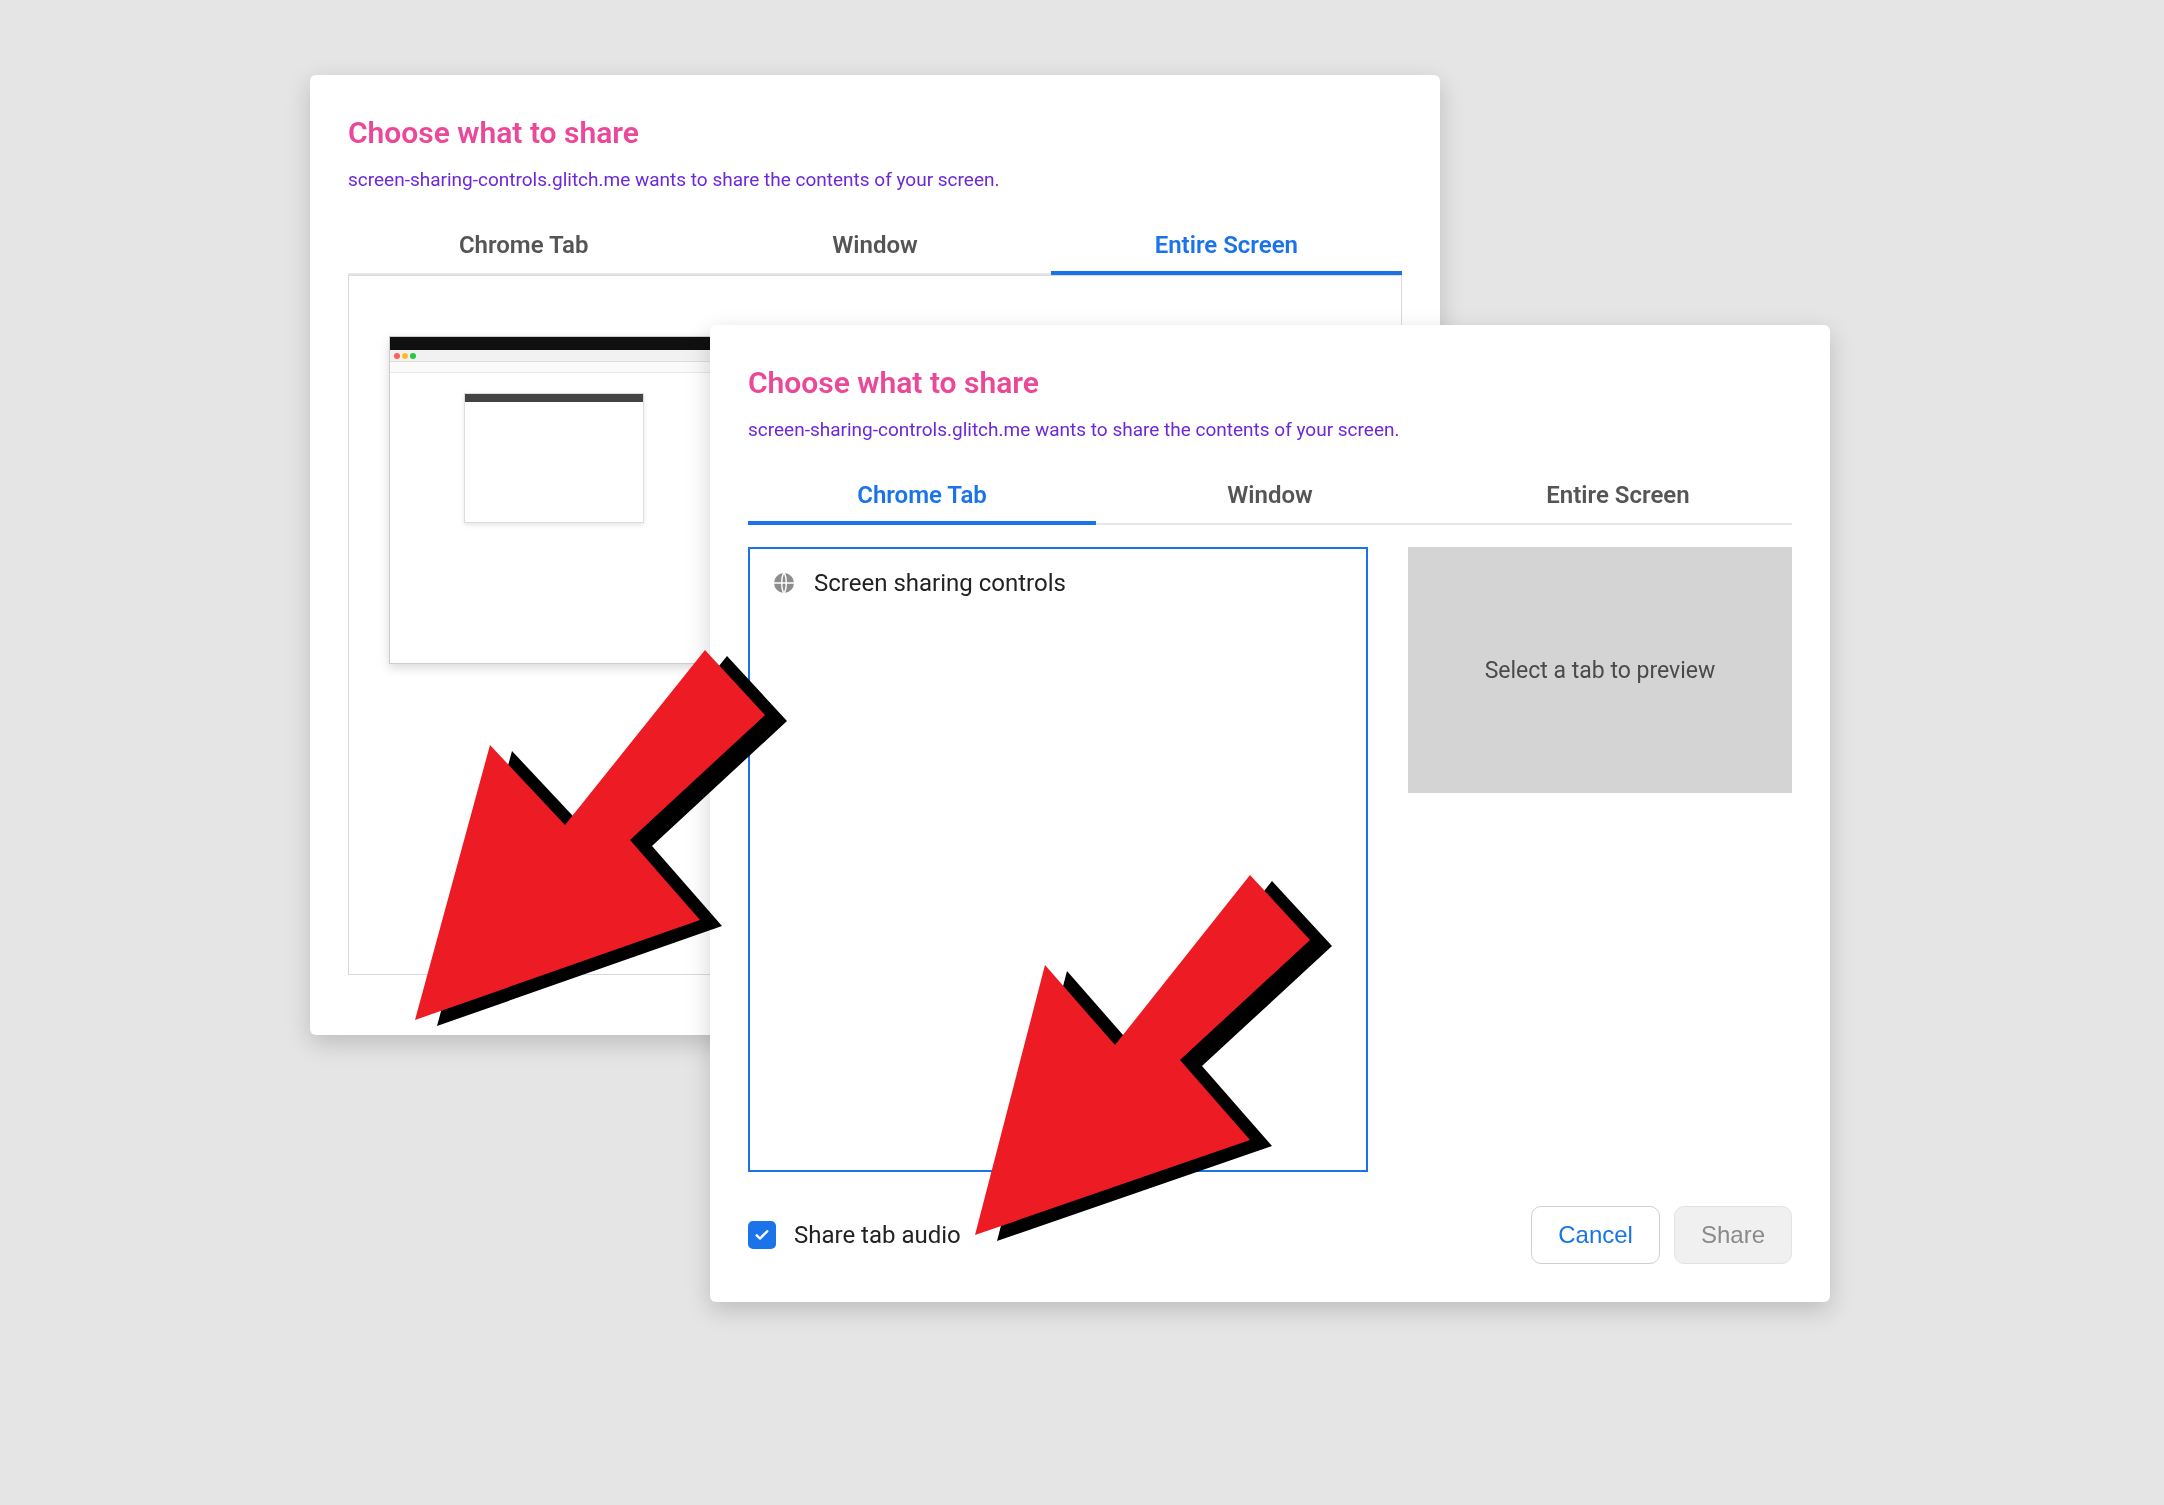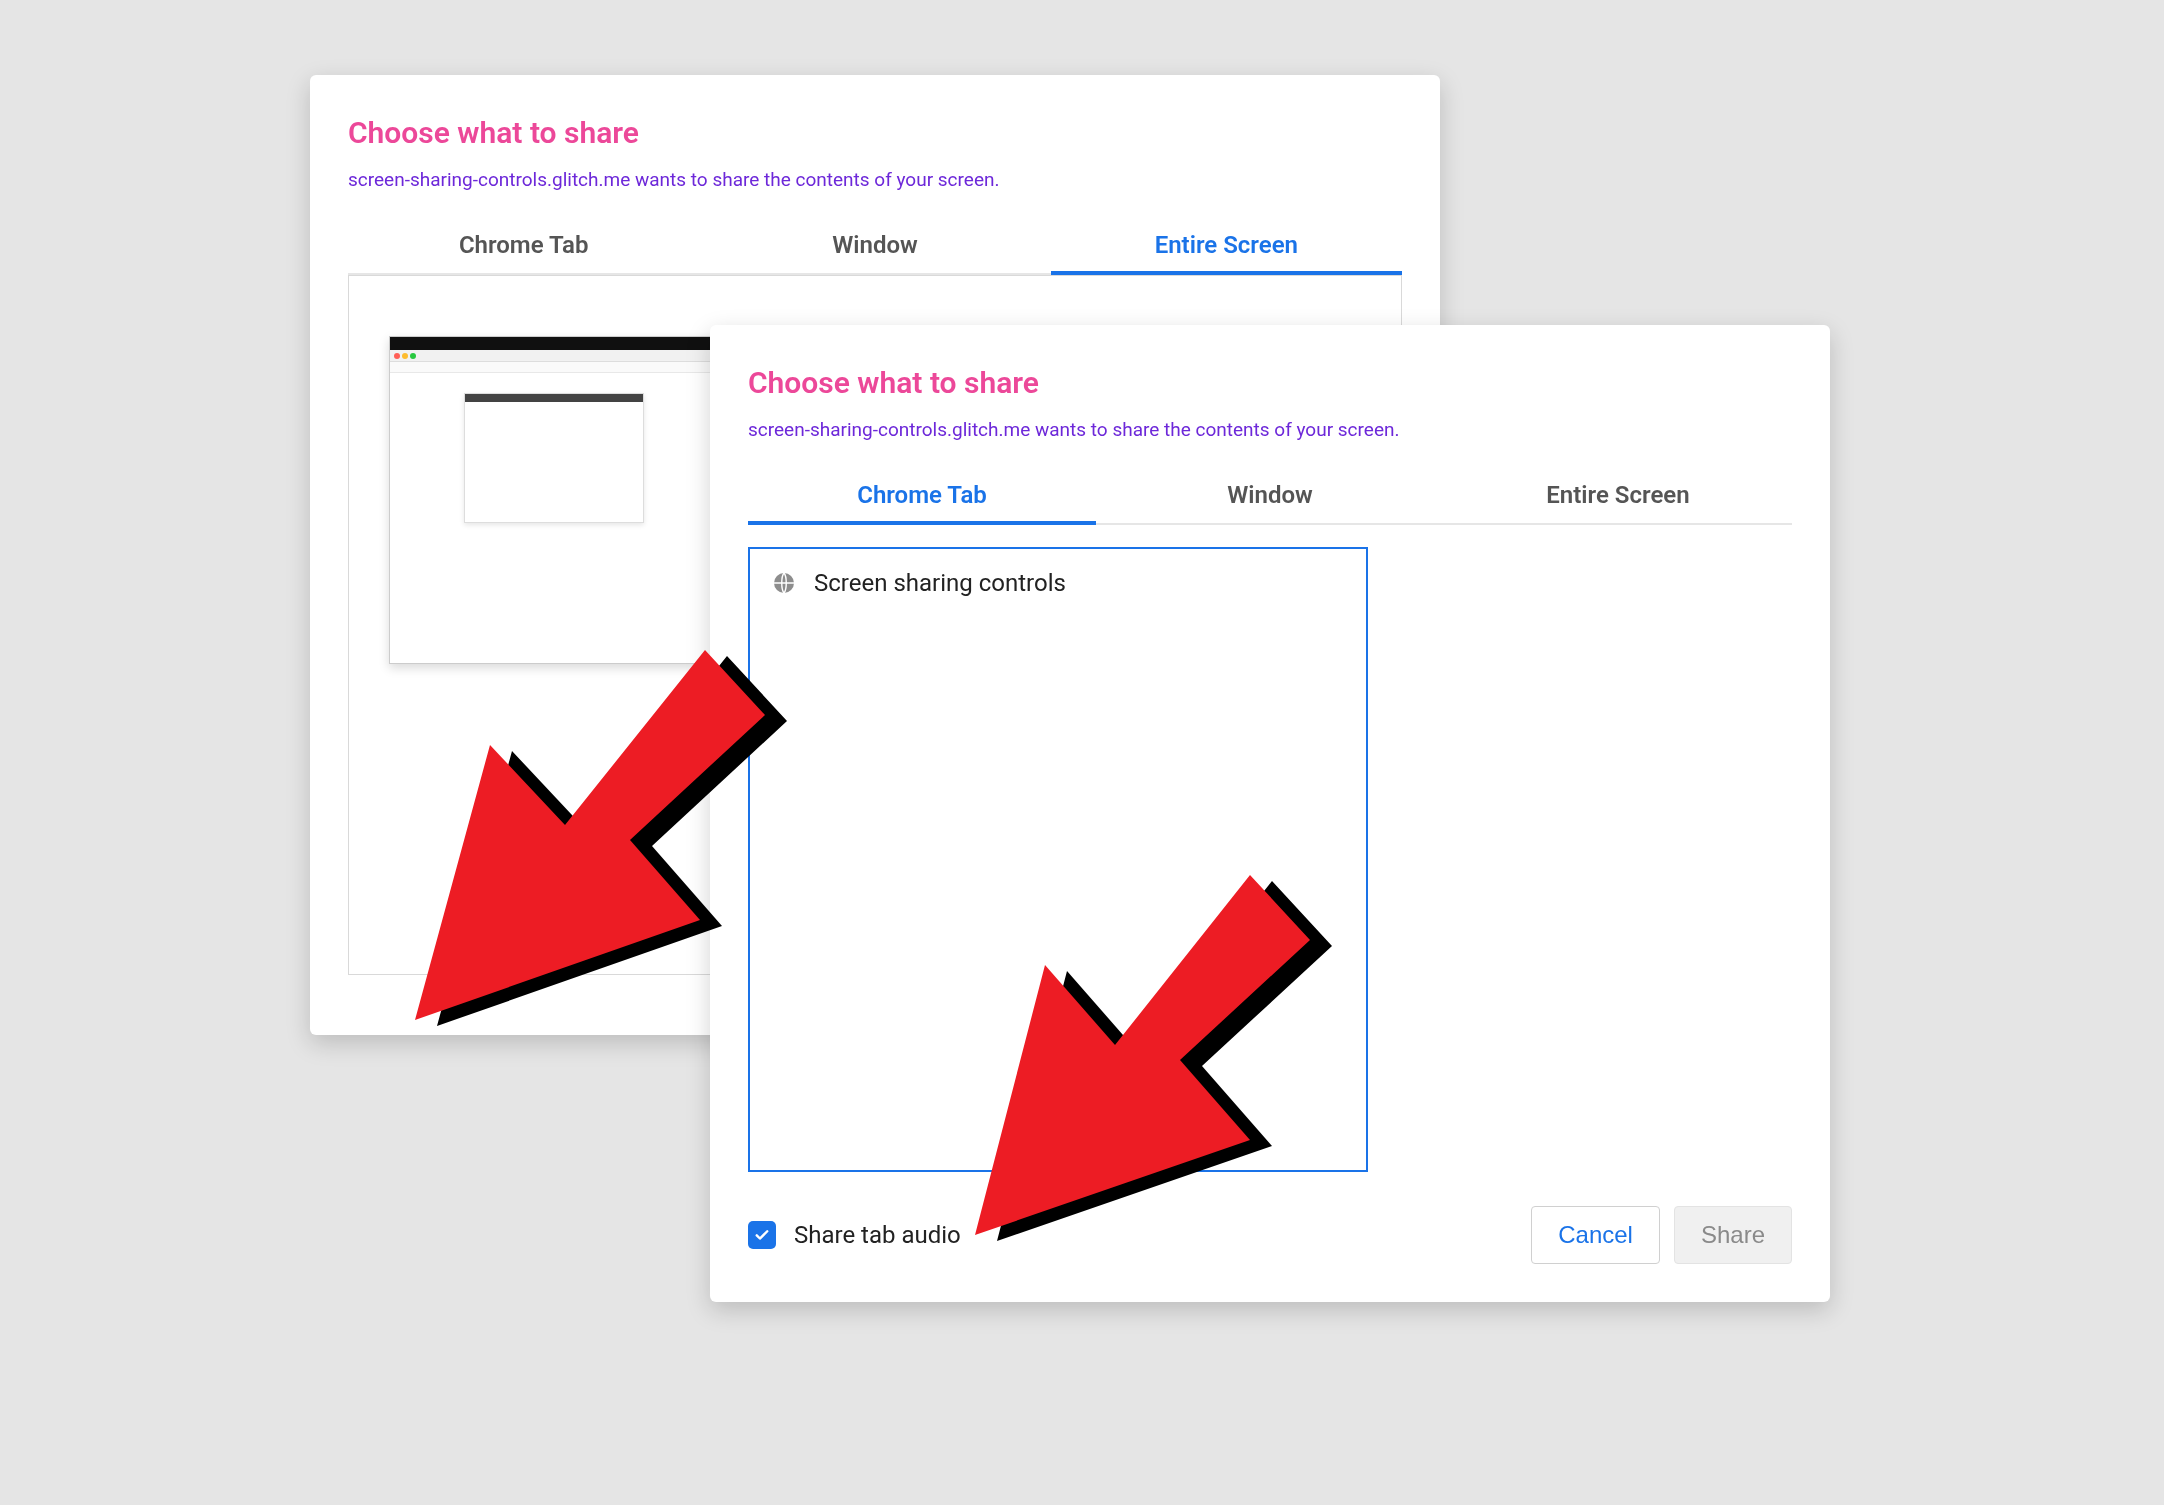--- a/index.html
+++ b/index.html
@@ -190,21 +190,21 @@
     display: flex;
     align-items: center;
     justify-content: center;
   }
   .checkbox svg { width:18px;height:18px; }
   .btn-row { display:flex; gap: 14px; }
   .btn {
     font-size: 24px;
     font-weight: 500;
     padding: 14px 26px;
-    border-radius: 4px;
+    border-radius: 10px;
     border: 1px solid #d0d0d0;
     background: #fff;
     cursor: pointer;
   }
   .btn-cancel { color:#1a73e8; }
   .btn-share  { color:#8a8a8a; background:#f0f0f0; border-color:#e3e3e3; cursor:default;}
 
   
   .arrow {
     position: absolute;
@@ -253,20 +253,23 @@
     <div class="tab-list">
       <div class="tab-item">
         <span class="globe">
           <svg viewBox="0 0 24 24" fill="none" stroke="#6b6b6b" stroke-width="2">
             <circle cx="12" cy="12" r="10" fill="#8d8d8d" stroke="none"></circle>
             <path d="M2 12h20M12 2c3 3.5 3 16.5 0 20M12 2c-3 3.5-3 16.5 0 20" stroke="#fff" stroke-width="1.4"></path>
           </svg>
         </span>
         <span>Screen sharing controls</span>
       </div>
+    </div>
+    <div class="preview-pane">
+      <span>Select a tab to preview</span>
     </div>
   </div>
 
   <div class="footer-row">
     <label class="checkbox-row">
       <span class="checkbox">
         <svg viewBox="0 0 24 24">
             <path d="M5 12.5l4.2 4.2L19 7" fill="none" stroke="#fff" stroke-width="3.2" stroke-linecap="round" stroke-linejoin="round"></path>
           </svg>
       </span>

